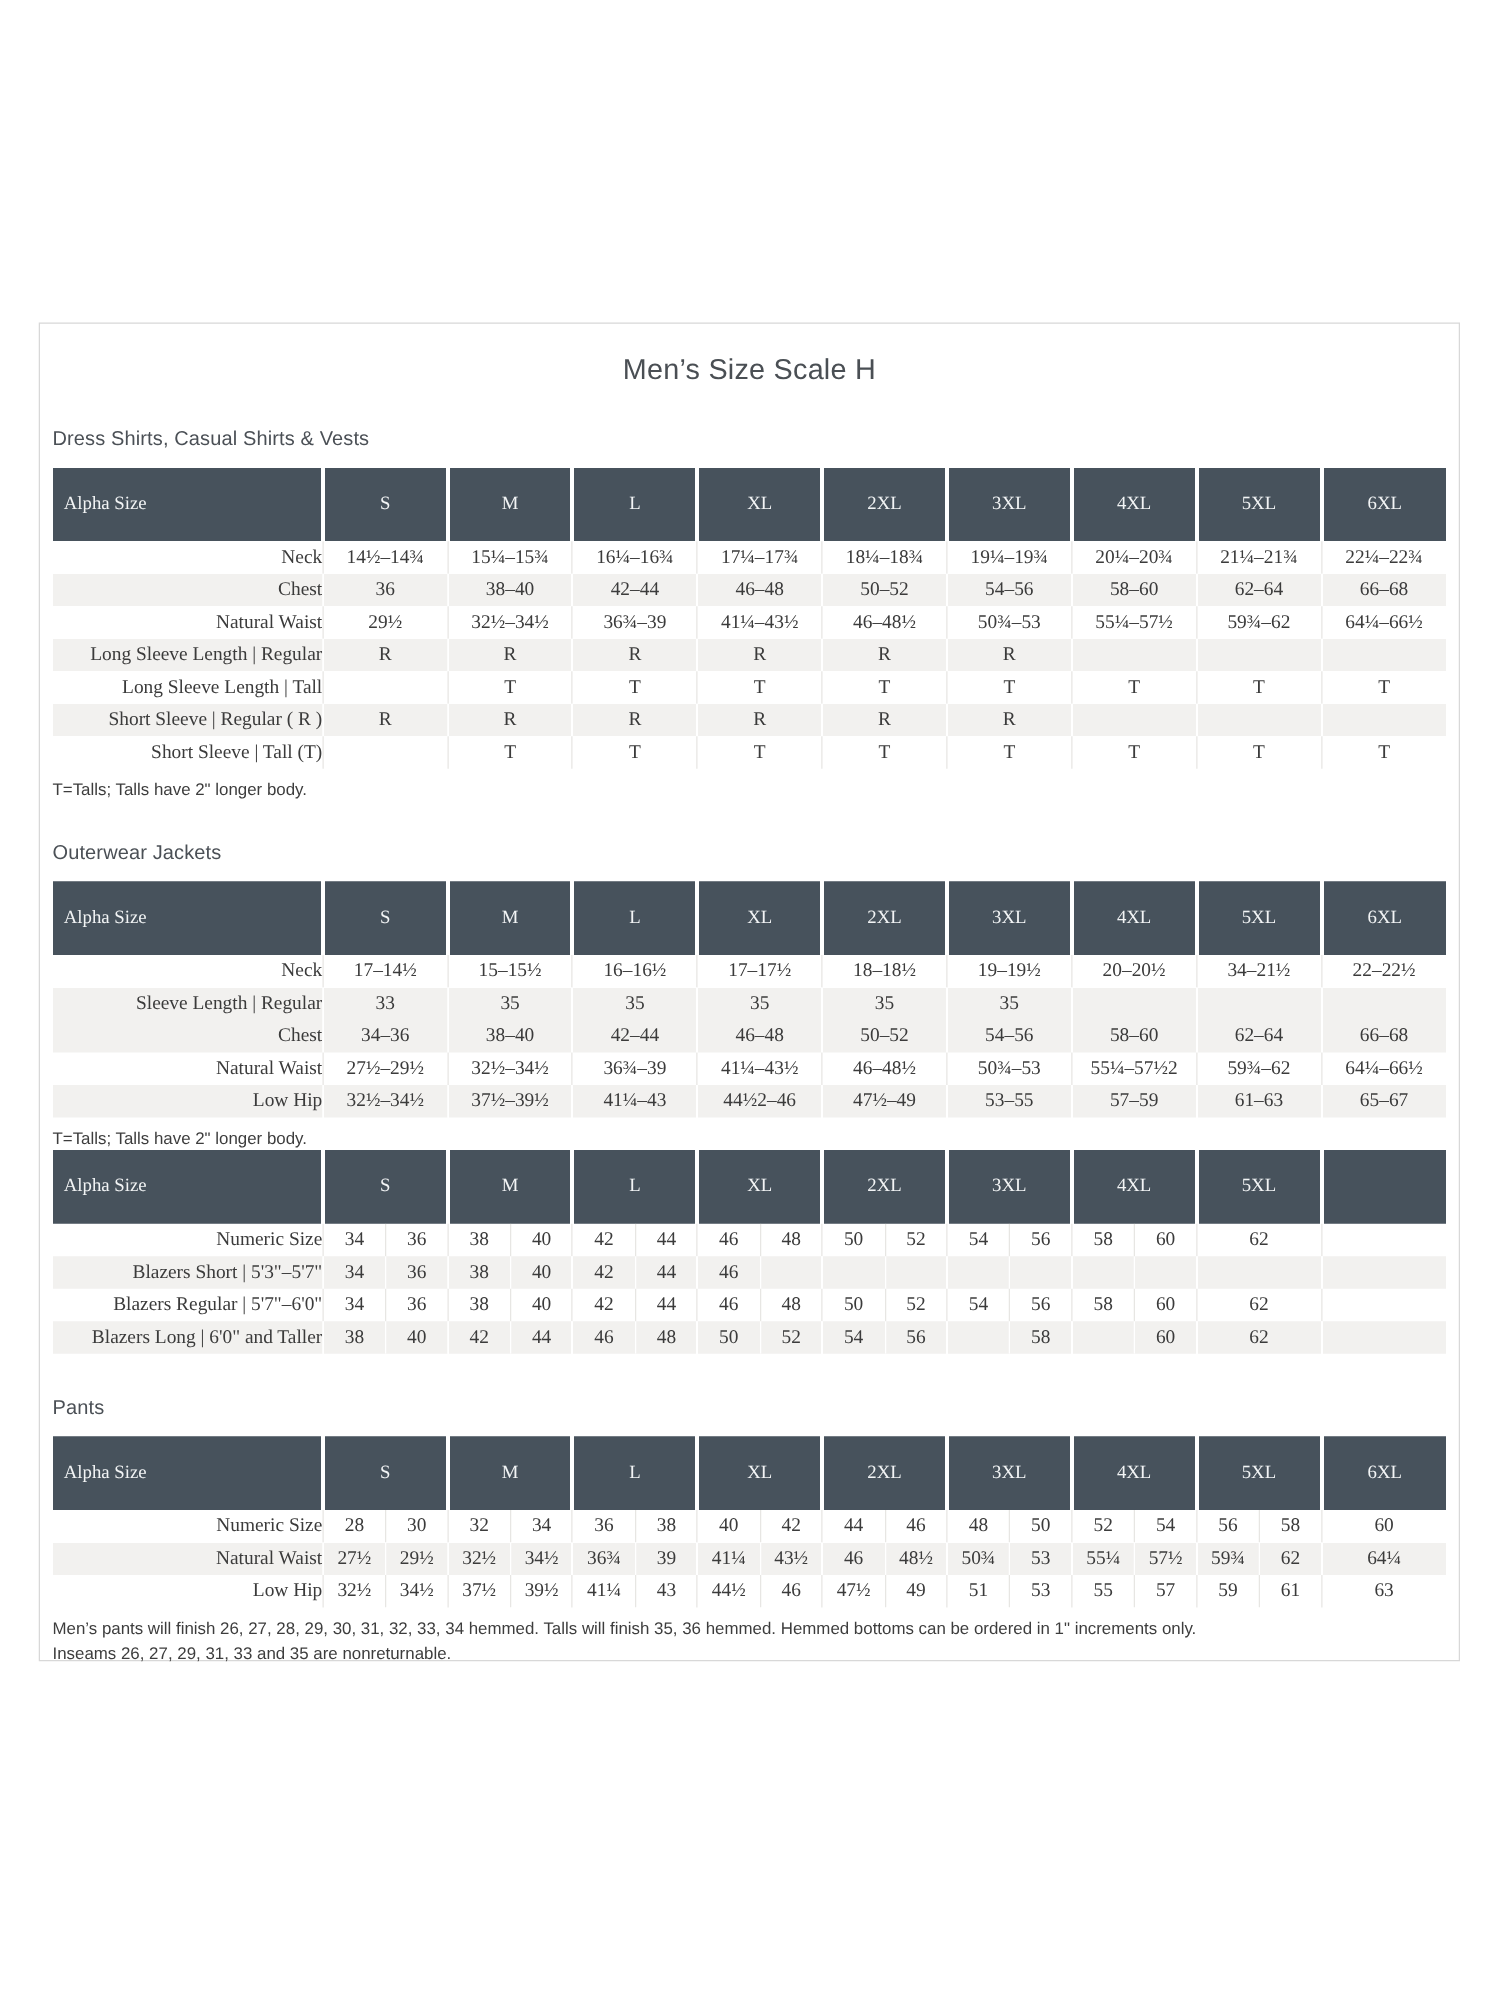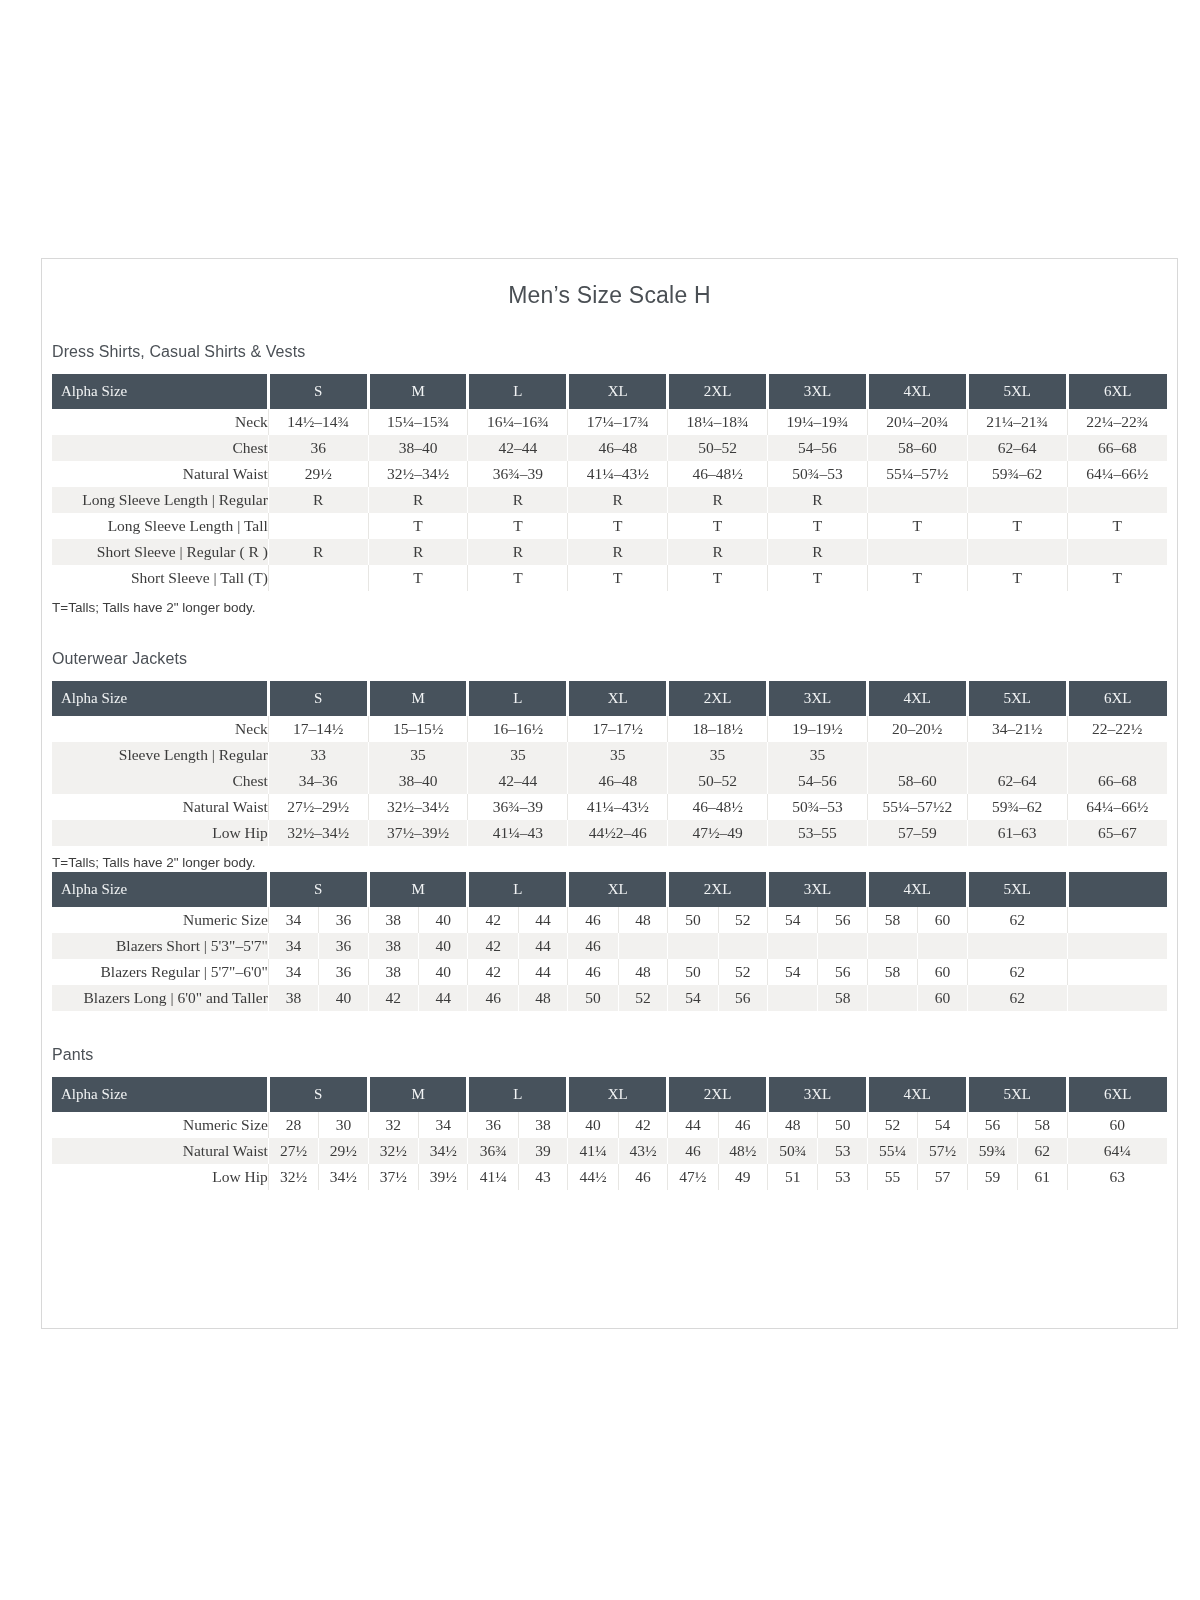--- a/index.html
+++ b/index.html
@@ -2,41 +2,41 @@
 <html><head>
 <meta charset="utf-8">
 <style>
   html,body{margin:0;padding:0;}
   body{
     width:1200px;height:1600px;position:relative;background:#ffffff;
     font-family:"Liberation Sans",sans-serif;
     -webkit-font-smoothing:antialiased;
   }
   .sheet{
-    position:absolute;left:41px;top:258px;width:1137px;height:1071px;
+    position:absolute;left:31px;top:258px;width:1137px;height:1071px;
     border:1px solid #d8d8d8;background:#fff;box-sizing:border-box;
     padding:0 10px;
   }
   h1.page-title{
     margin:21px 0 0 0;text-align:center;font-size:23px;font-weight:400;
     color:#4a4f54;letter-spacing:.2px;line-height:31px;
   }
   .section-title{
     font-size:16px;font-weight:400;color:#4b5056;
     margin:27px 0 9px 0;line-height:27px;letter-spacing:.1px;
   }
   .section-pants .section-title{margin-top:30px;}
   table.size-table{
     width:100%;border-collapse:collapse;table-layout:fixed;
     font-family:"Liberation Serif","DejaVu Serif",serif;
     font-size:15.5px;color:#3b3b3b;
   }
   table.size-table th{
     background:#47525C;color:#F2F4F5;font-weight:400;font-size:15px;
-    height:27px;text-align:center;padding:4px;overflow:hidden;white-space:nowrap;
+    height:27px;text-align:center;padding:16px;overflow:hidden;white-space:nowrap;
   }
   table.size-table th:not(:first-child){border-left:3px solid #ffffff;}
   table.size-table th.label-col{text-align:left;padding-left:9px;}
   col.label-col{width:19.4%;}
   table.size-table td{
     height:26px;text-align:center;padding:0;background:#ffffff;
     border-left:1px solid #E7E6E3;overflow:hidden;white-space:nowrap;
   }
   table.size-table td.label-cell{
     text-align:right;padding-left:9px;border-left:none;
@@ -412,15 +412,17 @@
               <td class="split"><span class="h1">41¼</span><span class="h2">43</span></td>
               <td class="split"><span class="h1">44½</span><span class="h2">46</span></td>
               <td class="split"><span class="h1">47½</span><span class="h2">49</span></td>
               <td class="split"><span class="h1">51</span><span class="h2">53</span></td>
               <td class="split"><span class="h1">55</span><span class="h2">57</span></td>
               <td class="split"><span class="h1">59</span><span class="h2">61</span></td>
               <td>63</td>
             </tr>
           </tbody>
         </table>
+        <p class="footnote">Men’s pants will finish 26, 27, 28, 29, 30, 31, 32, 33, 34 hemmed. Talls will finish 35, 36 hemmed. Hemmed bottoms can be ordered in 1" increments only.
+Inseams 26, 27, 29, 31, 33 and 35 are nonreturnable.</p>
       </section>
     </div>
 </div>
 
 </body></html>

